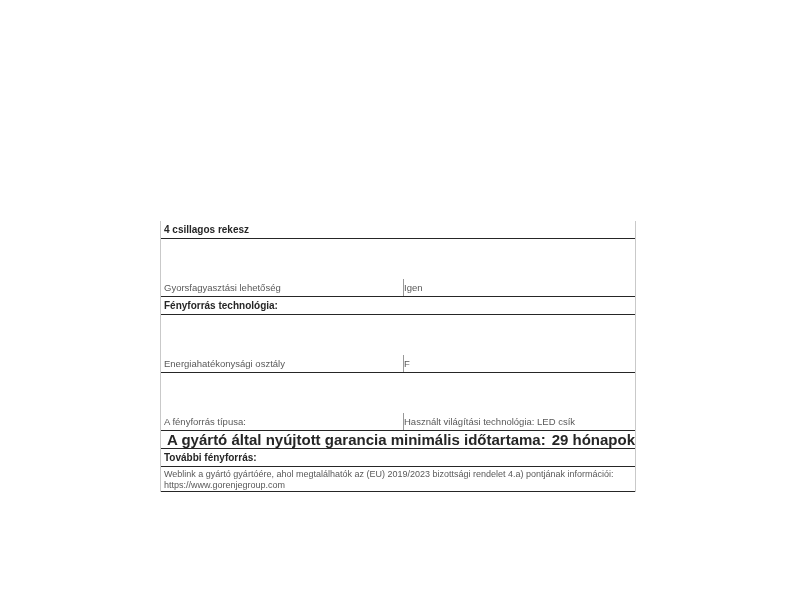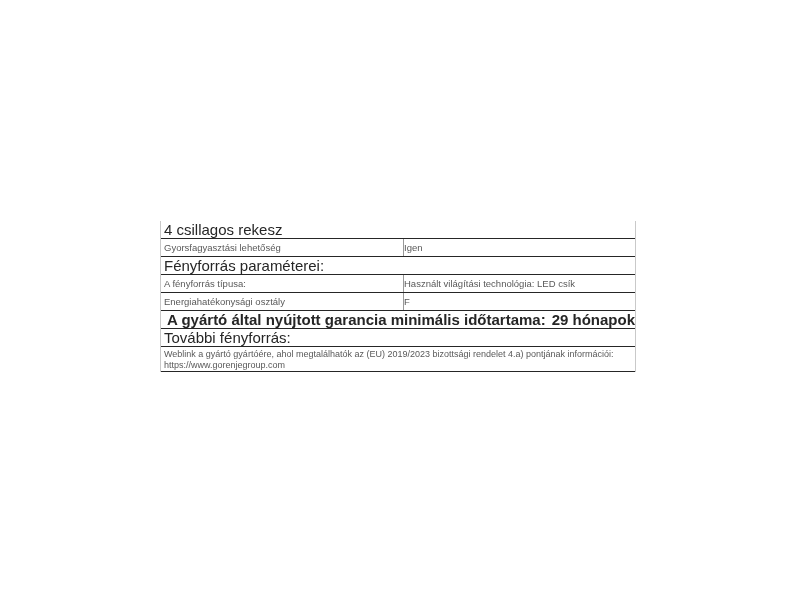--- a/index.html
+++ b/index.html
@@ -29,27 +29,28 @@
   .row {
     box-sizing: border-box;
     border-bottom: 1px solid #262626;
     height: 18px;
     display: flex;
     align-items: center;
     white-space: nowrap;
     overflow: hidden;
   }
   .row.section {
-    font-size: 15px;
-    font-weight: normal;
+    font-size: 10px;
+    font-weight: bold;
     color: #262626;
     padding-left: 3px;
   }
   .row.data {
     padding: 0;
+    margin-top: 40px;
   }
   .cell {
     box-sizing: border-box;
     height: 100%;
     display: flex;
     align-items: center;
     font-size: 9.5px;
     color: #595959;
     overflow: hidden;
     white-space: nowrap;
@@ -101,38 +102,38 @@
     <div class="row data">
       <div class="cell left">
         <span>Gyorsfagyasztási lehetőség</span>
       </div>
       <div class="cell right">
         <span>Igen</span>
       </div>
     </div>
 
     <div class="row section">
-      <span>Fényforrás paraméterei:</span>
+      <span>Fényforrás technológia:</span>
+    </div>
+
+    <div class="row data">
+      <div class="cell left">
+        <span>Energiahatékonysági osztály</span>
+      </div>
+      <div class="cell right">
+        <span>F</span>
+      </div>
     </div>
 
     <div class="row data">
       <div class="cell left">
         <span>A fényforrás típusa:</span>
       </div>
       <div class="cell right">
         <span>Használt világítási technológia: LED csík</span>
-      </div>
-    </div>
-
-    <div class="row data">
-      <div class="cell left">
-        <span>Energiahatékonysági osztály</span>
-      </div>
-      <div class="cell right">
-        <span>F</span>
       </div>
     </div>
 
     <div class="row boldrow">
       <span>A gyártó által nyújtott garancia minimális időtartama:</span>
         <span class="gap"></span>
         <span>29 hónapok</span>
     </div>
 
     <div class="row section">

